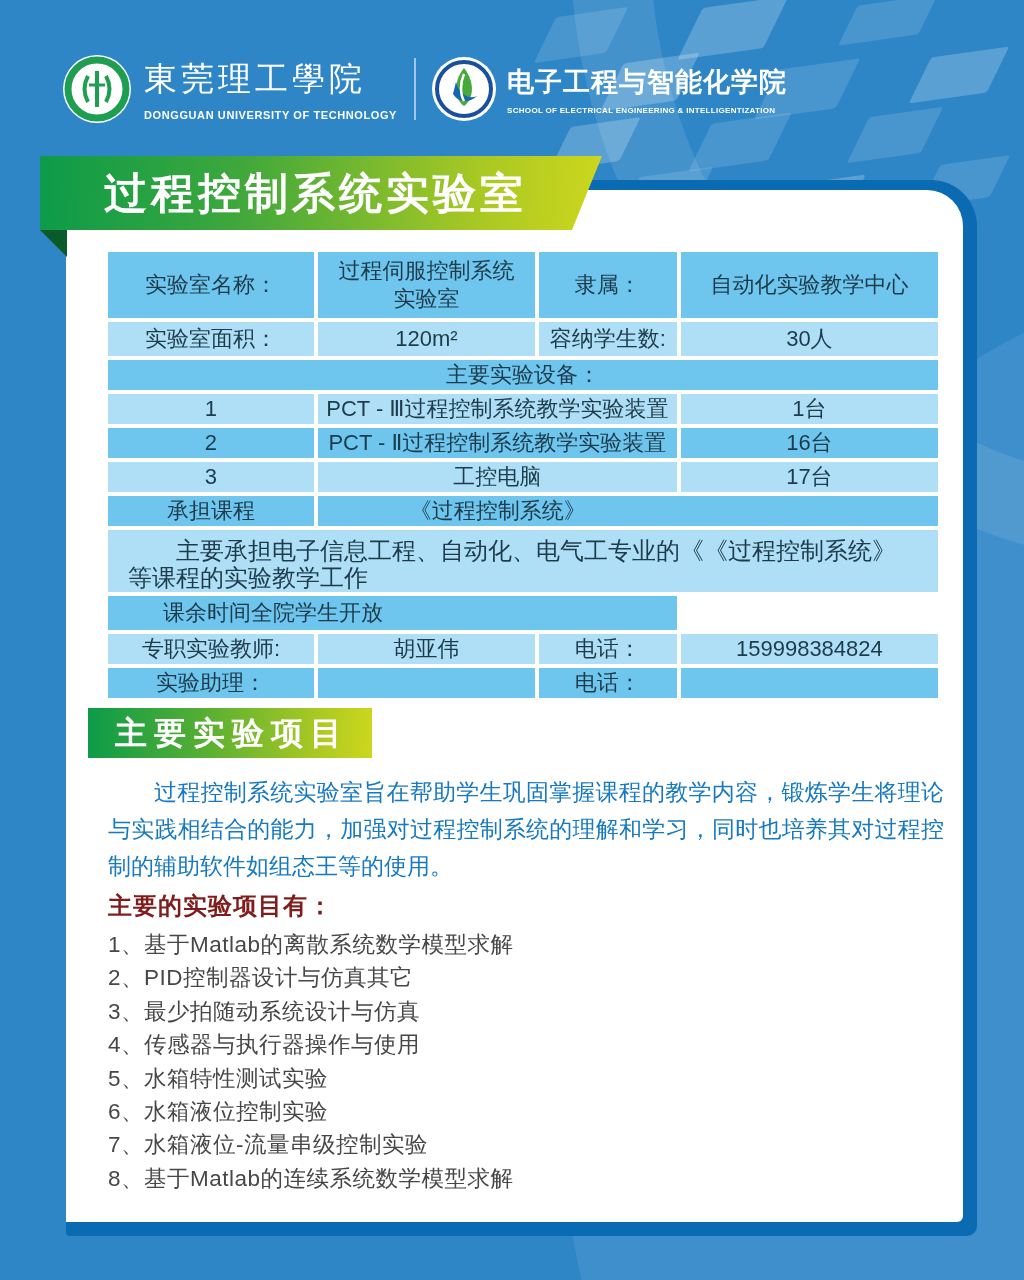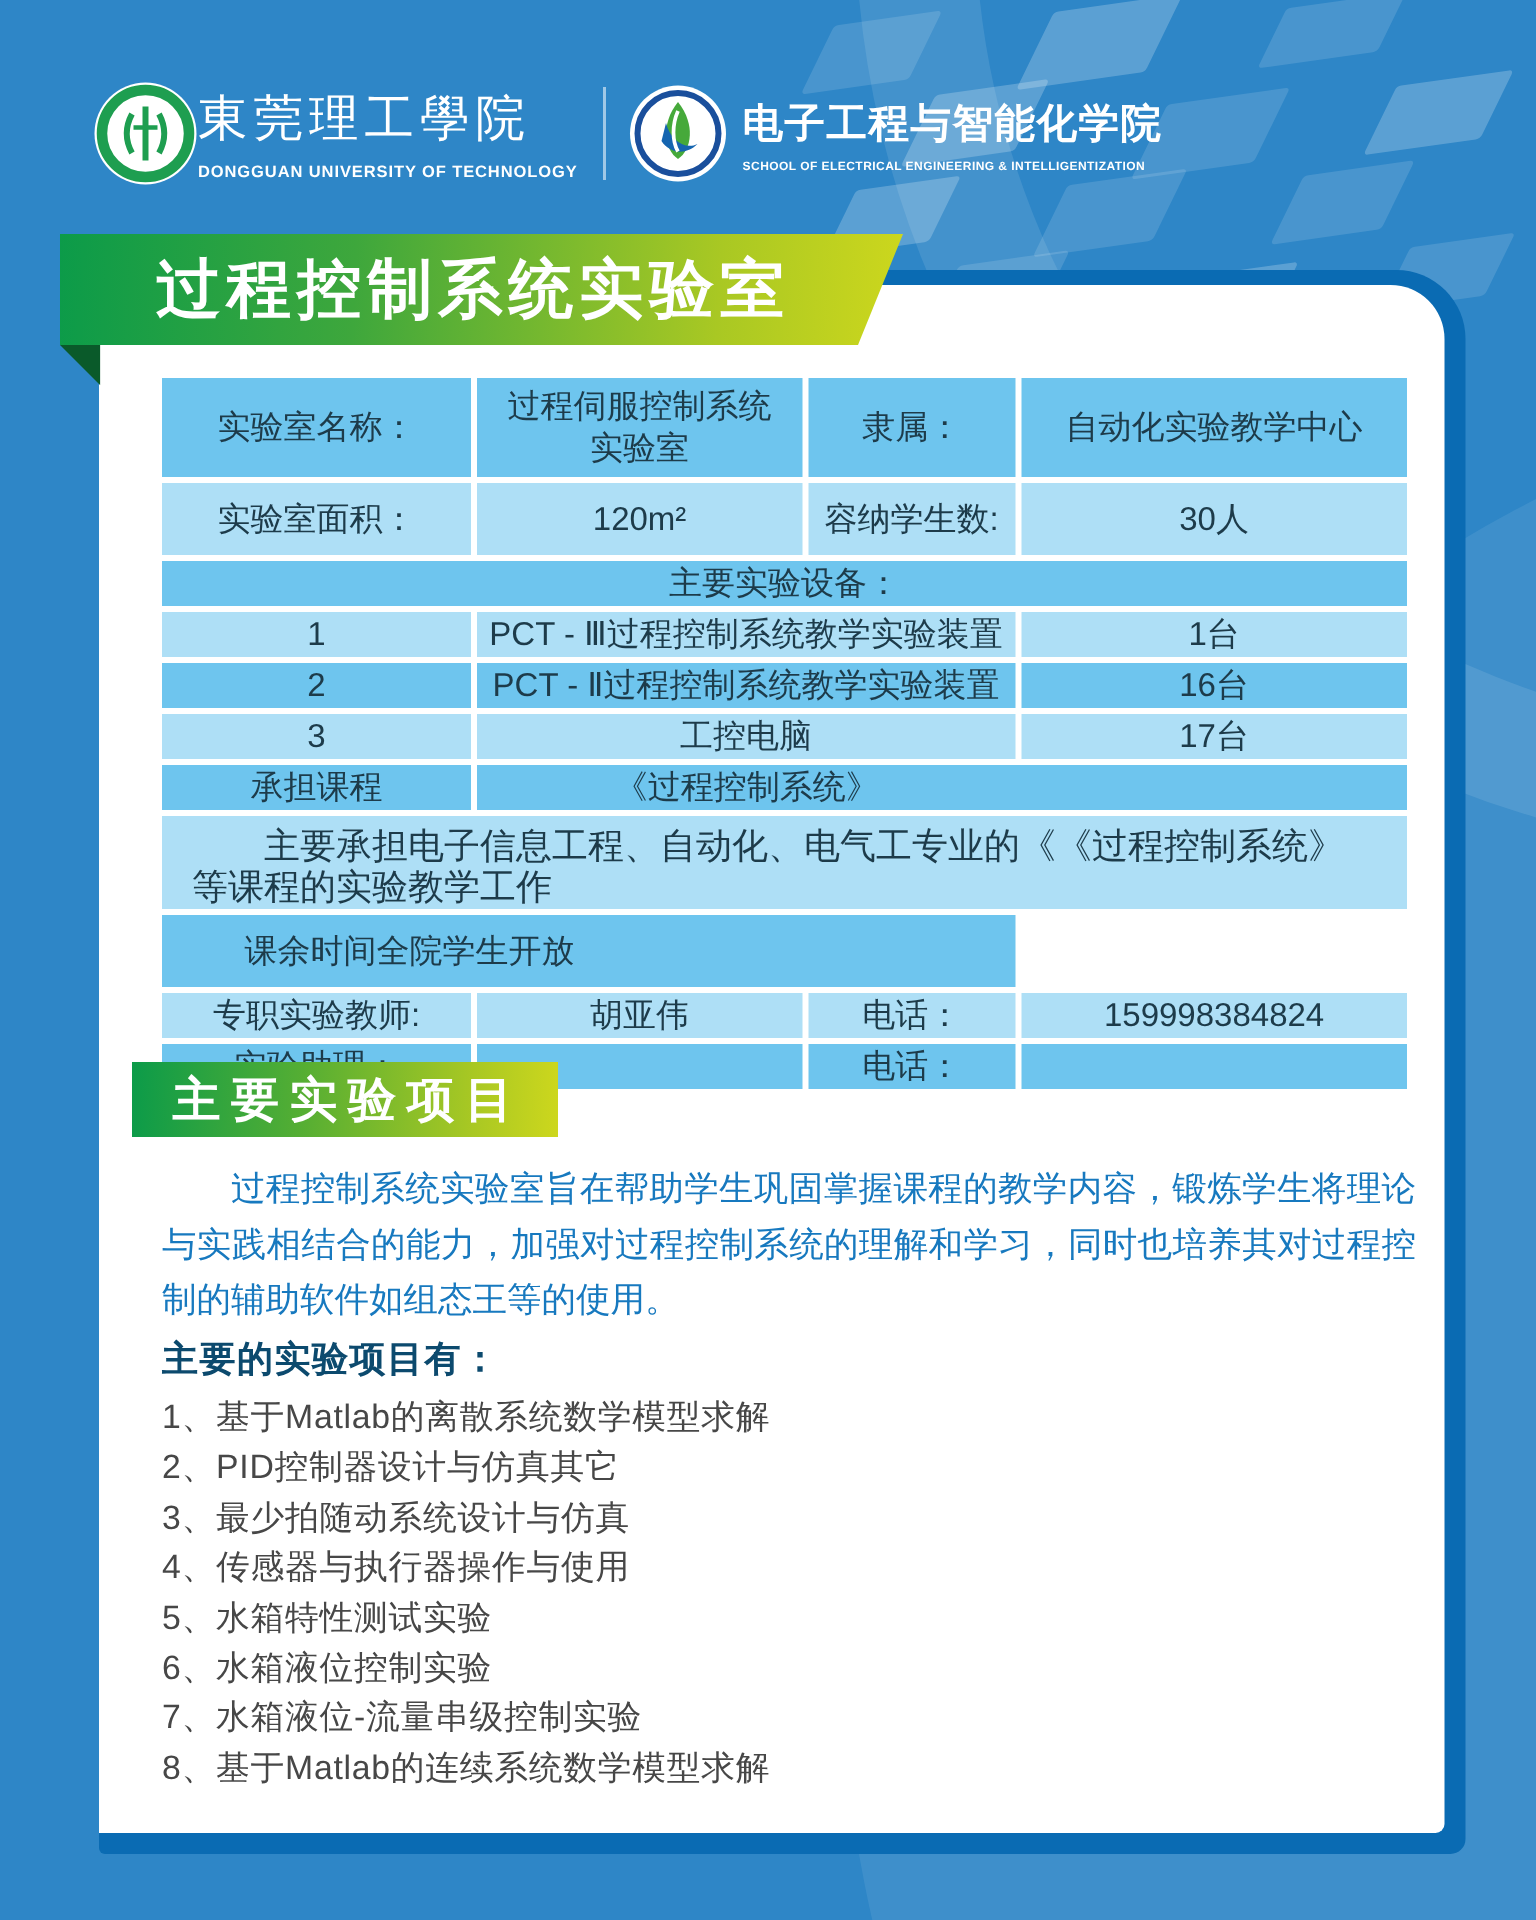--- a/index.html
+++ b/index.html
@@ -11,21 +11,21 @@
   
   .tile{position:absolute;transform:skew(-26deg,-8deg);border-radius:3px;}
   .tile.a{background:rgba(255,255,255,0.13);}
   .tile.b{background:rgba(255,255,255,0.22);}
   .swoosh-fill{position:absolute;width:1700px;height:1700px;border-radius:50%;
     background:rgba(255,255,255,0.08);left:560px;top:240px;}
   .swoosh-ring{position:absolute;width:1100px;height:1100px;border-radius:50%;
     border:80px solid rgba(255,255,255,0.10);left:570px;top:-690px;}
   
   .header{position:absolute;left:62px;top:54px;display:flex;align-items:center;z-index:3;color:#fff;}
-  .uni-text{}
+  .uni-text{margin-left:12px;}
   .uni-zh{font-size:33px;letter-spacing:4px;font-weight:500;}
   .uni-en{font-size:11px;font-weight:bold;letter-spacing:0.6px;margin-top:7px;}
   .logo-divider{width:2px;height:62px;background:rgba(255,255,255,0.55);margin:0 15px 0 17px;}
   .school-text{margin-left:10px;}
   .school-zh{font-size:27px;font-weight:bold;letter-spacing:1px;}
   .school-en{font-size:8px;font-weight:bold;letter-spacing:0.3px;margin-top:6px;}
   
   .title-banner{position:absolute;left:40px;top:156px;width:562px;height:74px;z-index:5;
     background:linear-gradient(93deg,#0c9b49 0%,#3ea73c 35%,#a9c823 78%,#cdd71d 100%);
     clip-path:polygon(0 0,100% 0,calc(100% - 30px) 100%,0 100%);
@@ -35,41 +35,41 @@
     background:#0a5a2a;clip-path:polygon(0 0,100% 0,100% 100%);}
   
   .card-wrap{position:absolute;left:66px;top:180px;width:911px;height:1056px;z-index:2;
     background:#0a6bb3;border-radius:0 46px 10px 4px;
     padding:10px 14px 14px 0;box-sizing:border-box;}
   .card{width:897px;height:1032px;background:#ffffff;border-radius:0 36px 6px 0;
     position:relative;overflow:hidden;}
   
   .tbl{position:absolute;left:42px;top:62px;width:830px;display:flex;flex-direction:column;gap:4px;}
   .trow{display:grid;grid-template-columns:209fr 220fr 140fr 261fr;column-gap:4px;}
-  .h66{height:66px}.h34{height:48px}.h30{height:30px}.h62{height:62px}
+  .h66{height:66px}.h34{height:34px}.h30{height:30px}.h62{height:62px}
   .cell{display:flex;align-items:center;justify-content:center;text-align:center;
     font-size:22px;color:#1d3b4a;line-height:28px;}
   .dark{background:#6ec5ee}
   .light{background:#aedff6}
   .span2{grid-column:span 2}
   .span3{grid-column:span 3}
   .span4{grid-column:1 / -1}
   .pad16{padding:0 17px;box-sizing:border-box;}
   .off-center{justify-content:flex-start;}
   .off-center .inner{width:58%;text-align:center;}
   .para{display:block;text-align:left;padding:7px 30px 0 20px;text-indent:2em;
     line-height:27px;font-size:24px;box-sizing:border-box;}
   
   .section-banner{position:absolute;left:22px;top:518px;width:284px;height:50px;
     background:linear-gradient(92deg,#0c9b49 0%,#55ae33 40%,#a9c823 80%,#cdd71d 100%);
     color:#fff;font-size:32px;font-weight:bold;letter-spacing:7px;line-height:50px;
     padding-left:27px;box-sizing:border-box;white-space:nowrap;}
   .intro{position:absolute;left:42px;top:584px;width:836px;
     color:#1779bf;font-size:23px;line-height:37px;text-indent:2em;text-align:justify;}
-  .list-heading{position:absolute;left:42px;top:700px;color:#0c4a6e;
+  .list-heading{position:absolute;left:42px;top:700px;color:#7f1d1d;
     font-size:24px;font-weight:bold;letter-spacing:1px;}
   .exp-list{position:absolute;left:42px;top:738px;width:820px;}
   .exp-item{font-size:22.5px;color:#474747;line-height:33.4px;letter-spacing:0.5px;}
 </style>
 </head>
 <body>
 
 <div class="swoosh-fill"></div>
 <div class="swoosh-ring"></div>
 <div class="tile a" style="left:545px;top:12px;width:72px;height:46px;"></div>

